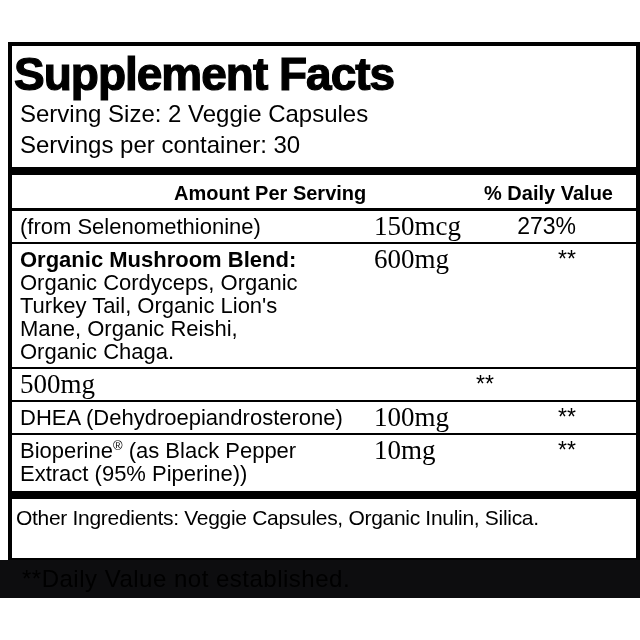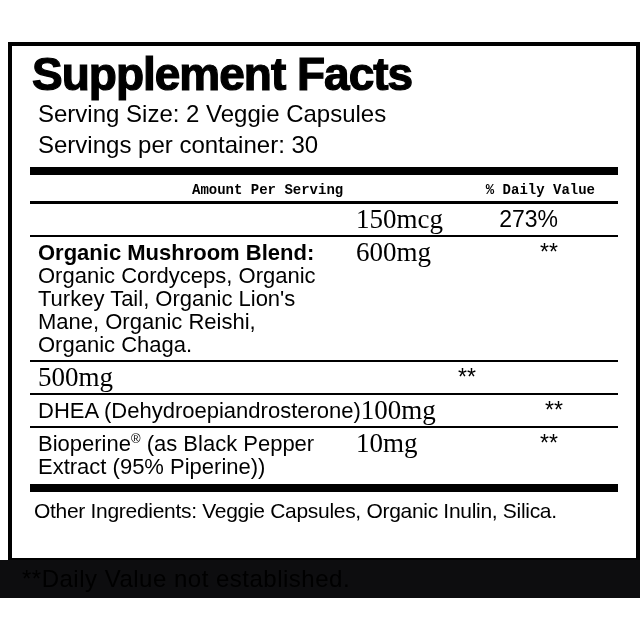--- a/index.html
+++ b/index.html
@@ -1,25 +1,25 @@
 <!DOCTYPE html>
 <html><head>
 <meta charset="utf-8">
 <style>
   html,body{margin:0;padding:0;background:#fff;}
   .stage{position:relative;width:640px;height:640px;background:#ffffff;overflow:hidden;
          font-family:"Liberation Sans","DejaVu Sans",sans-serif;color:#000;}
   .panel{position:absolute;left:8px;top:42px;width:632px;height:520px;box-sizing:border-box;
-         background:#fff;border:4px solid #000;padding:0 18px;}
+         background:#fff;border:4px solid #000;padding:0 0;}
   .title{font-size:46px;font-weight:bold;letter-spacing:-1px;line-height:1.0;
          margin:5px 0 0 2px;-webkit-text-stroke:1.2px #000;}
   .serving{font-size:24px;line-height:28px;margin-left:8px;margin-top:3px;}
   .bar{height:8px;background:#000;margin-top:8px;}
-  .colhead{display:flex;font-weight:bold;font-size:14px;
-           padding:7px 0 3px 0;font-family:Liberation Mono, monospace;}
+  .colhead{display:flex;font-weight:bold;font-size:20px;
+           padding:7px 0 3px 0;}
   .colhead .amt-h{margin-left:162px;}
   .colhead .dv-h{margin-left:auto;margin-right:23px;}
   .rule3{height:3px;background:#000;}
   .rule2{height:2px;background:#000;}
   .row{display:grid;grid-template-columns:1fr 120px 82px 60px;
        font-size:22px;line-height:23px;padding:4px 0 4px 8px;}
   .row .name{font-weight:normal;}
   .row .name.b{font-weight:bold;}
   .row .nowrap{white-space:nowrap;}
   .row .sub{font-weight:normal;}
@@ -46,20 +46,21 @@
     <div class="bar"></div>
 
     <div class="colhead">
       <span class="amt-h">Amount Per Serving</span>
       <span class="dv-h">% Daily Value</span>
     </div>
     <div class="rule3"></div>
 
     <div class="row">
       <div>
+        <div class="sub">(from Selenomethionine)</div>
       </div>
       <div class="cell-amt">150mcg</div>
       <div class="cell-dv">273%</div>
       <div></div>
     </div>
     <div class="rule2"></div>
 
     <div class="row">
       <div>
         <div class="name b">Organic Mushroom Blend:</div>

